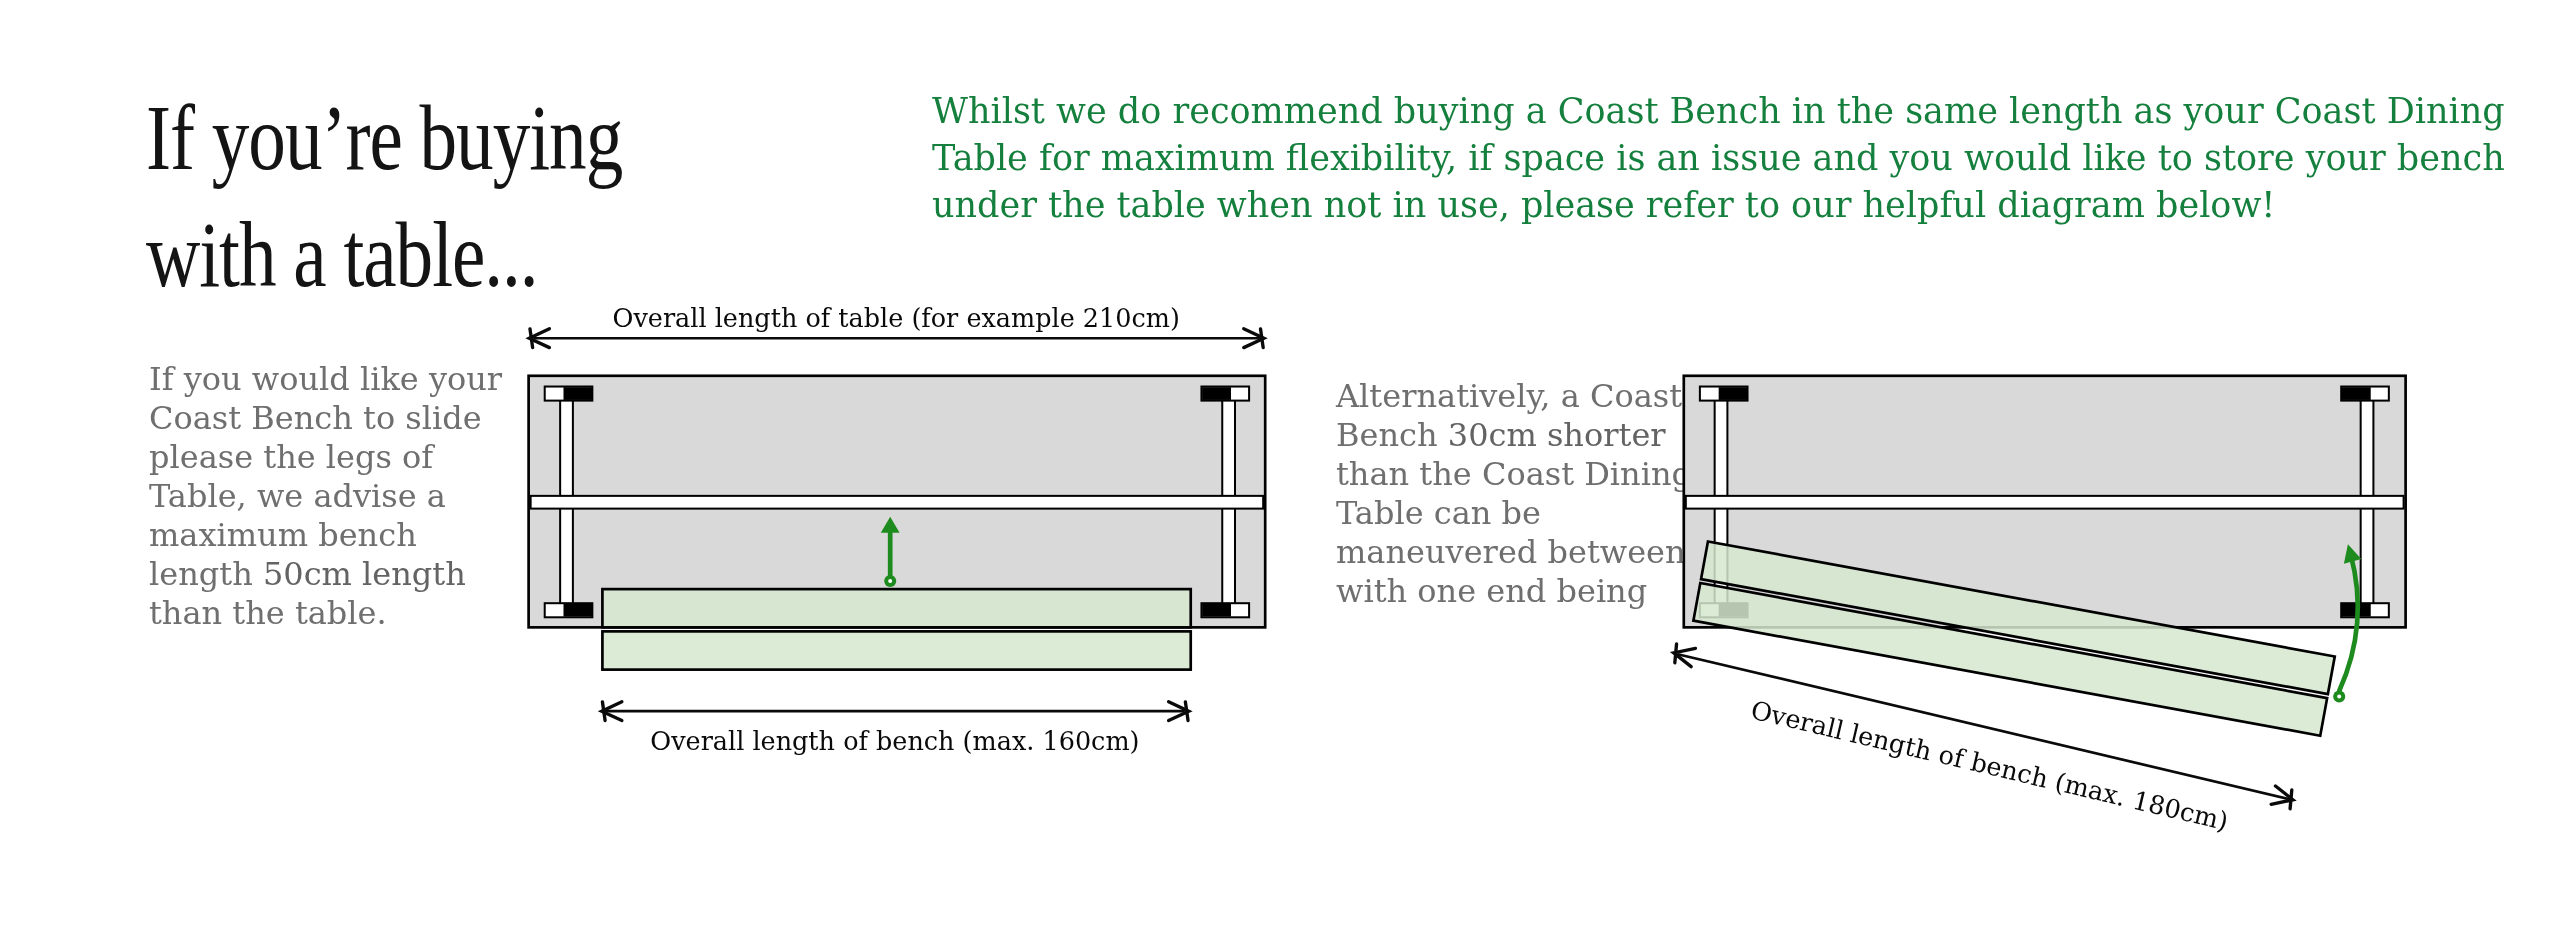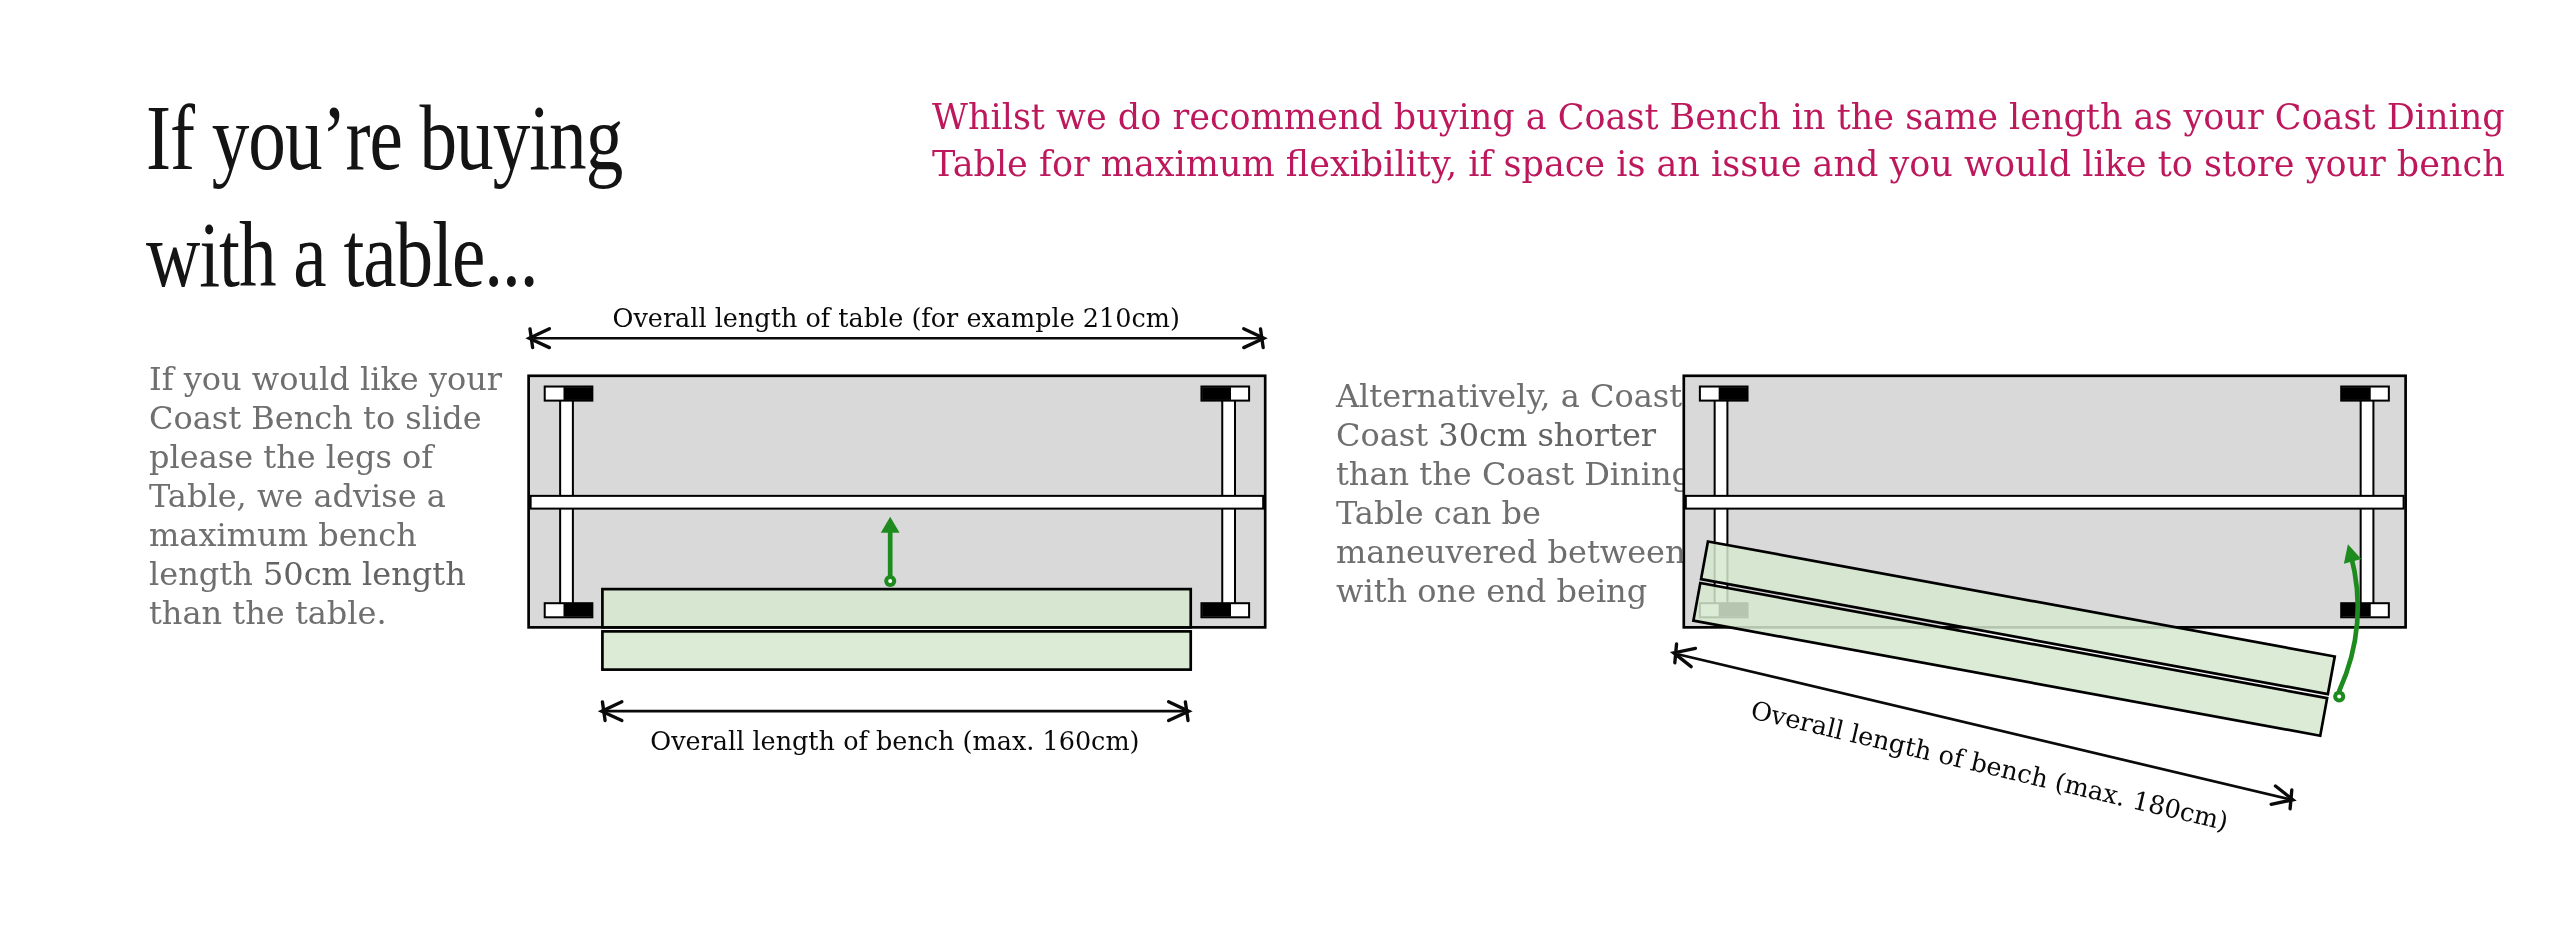--- a/index.html
+++ b/index.html
@@ -1,22 +1,22 @@
 <!DOCTYPE html>
 <html style="font-size:10.7px"><head>
 <meta charset="utf-8">
 <style>
   html,body{margin:0;padding:0;background:#ffffff;}
   #canvas{position:relative;width:2576px;height:926px;background:#ffffff;overflow:hidden;
           font-family:"DejaVu Serif",serif;color:#6f6f6f;}
   .title{position:absolute;left:146px;top:79px;color:#141414;
          font-family:"Liberation Serif",serif;font-size:94px;line-height:117px;
          letter-spacing:-1.3px;transform:scaleX(0.80);transform-origin:left top;white-space:nowrap;}
-  .intro{position:absolute;left:932px;top:94px;font-size:35px;line-height:47px;
-         color:#be185d;white-space:nowrap;}
+  .intro{position:absolute;left:932px;top:88px;font-size:35px;line-height:47px;
+         color:#15803d;white-space:nowrap;}
   .note{position:absolute;font-size:32px;line-height:39px;color:#6f6f6f;white-space:nowrap;}
   #left-note{left:149px;top:360px;}
   #mid-note{left:1336px;top:377px;}
   .note b{font-weight:normal;color:#636363;}
   #diagram-layer{position:absolute;left:0;top:0;width:2576px;height:926px;}
   .tbl{fill:#d9d9d9;stroke:#000;stroke-width:4;}
   .rail{fill:#ffffff;stroke:#000;stroke-width:3;}
   .stretcher{fill:#ffffff;stroke:#000;stroke-width:3;}
   .foot{fill:#ffffff;stroke:#000;stroke-width:3;}
   .footblack{fill:#000;}
@@ -35,35 +35,36 @@
 <div id="canvas">
 
   <div class="title">
     <div>If you’re buying</div>
     <div>with a table...</div>
   </div>
 
   <div class="intro">
     <div>Whilst we do recommend buying a Coast Bench in the same length as your Coast Dining</div>
     <div>Table for maximum flexibility, if space is an issue and you would like to store your bench</div>
+    <div>under the table when not in use, please refer to our helpful diagram below!</div>
   </div>
 
   <div id="left-note" class="note">
     <div><span>If you would like your</span><b></b></div>
     <div><span>Coast Bench to slide</span><b></b></div>
     <div><span>please the legs of</span><b></b></div>
     <div><span>Table, we advise a</span><b></b></div>
     <div><span>maximum bench</span><b></b></div>
     <div><span>length </span><b>50cm length</b></div>
     <div><span>than the table.</span><b></b></div>
   </div>
 
   <div id="mid-note" class="note">
     <div><span>Alternatively, a Coast</span><b></b></div>
-    <div><span>Coast </span><b>30cm shorter</b></div>
+    <div><span>Bench </span><b>30cm shorter</b></div>
     <div><span>than the Coast Dining</span><b></b></div>
     <div><span>Table can be</span><b></b></div>
     <div><span>maneuvered between</span><b></b></div>
     <div><span>with one end being</span><b></b></div>
   </div>
 
   <svg id="diagram-layer" viewBox="0 0 3840 1380">
 
     <g>
 

